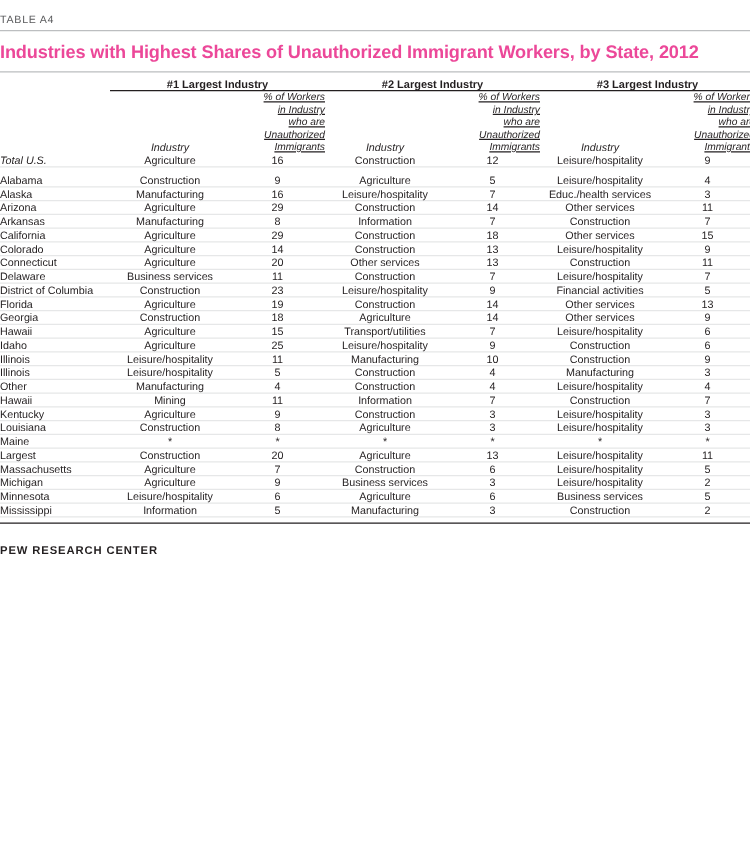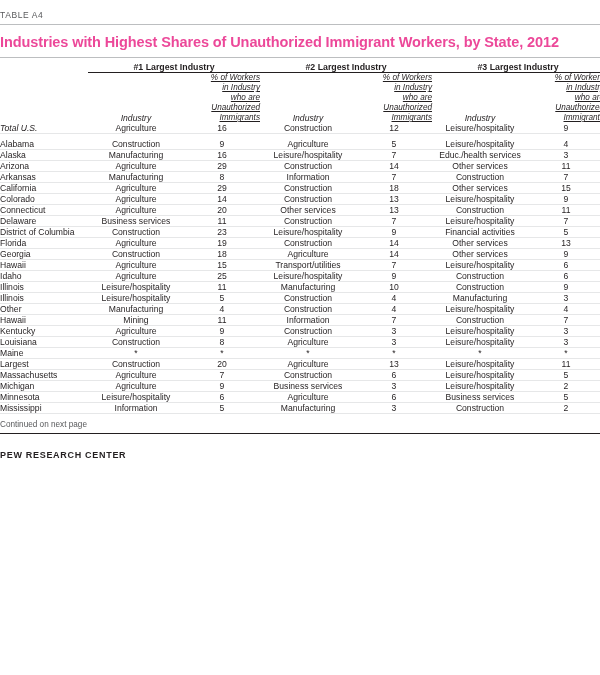--- a/index.html
+++ b/index.html
@@ -436,16 +436,15 @@
           <td class="ind">Information</td>
           <td class="pct">5</td>
           <td class="ind">Manufacturing</td>
           <td class="pct">3</td>
           <td class="ind">Construction</td>
           <td class="pct">2</td>
         </tr>
       </tbody>
   </table>
 
-  <div class="footnote">Continued on next page</div>
   <div class="footer-rule"></div>
   <div class="brand">PEW RESEARCH CENTER</div>
 </div>
 
 </body></html>

